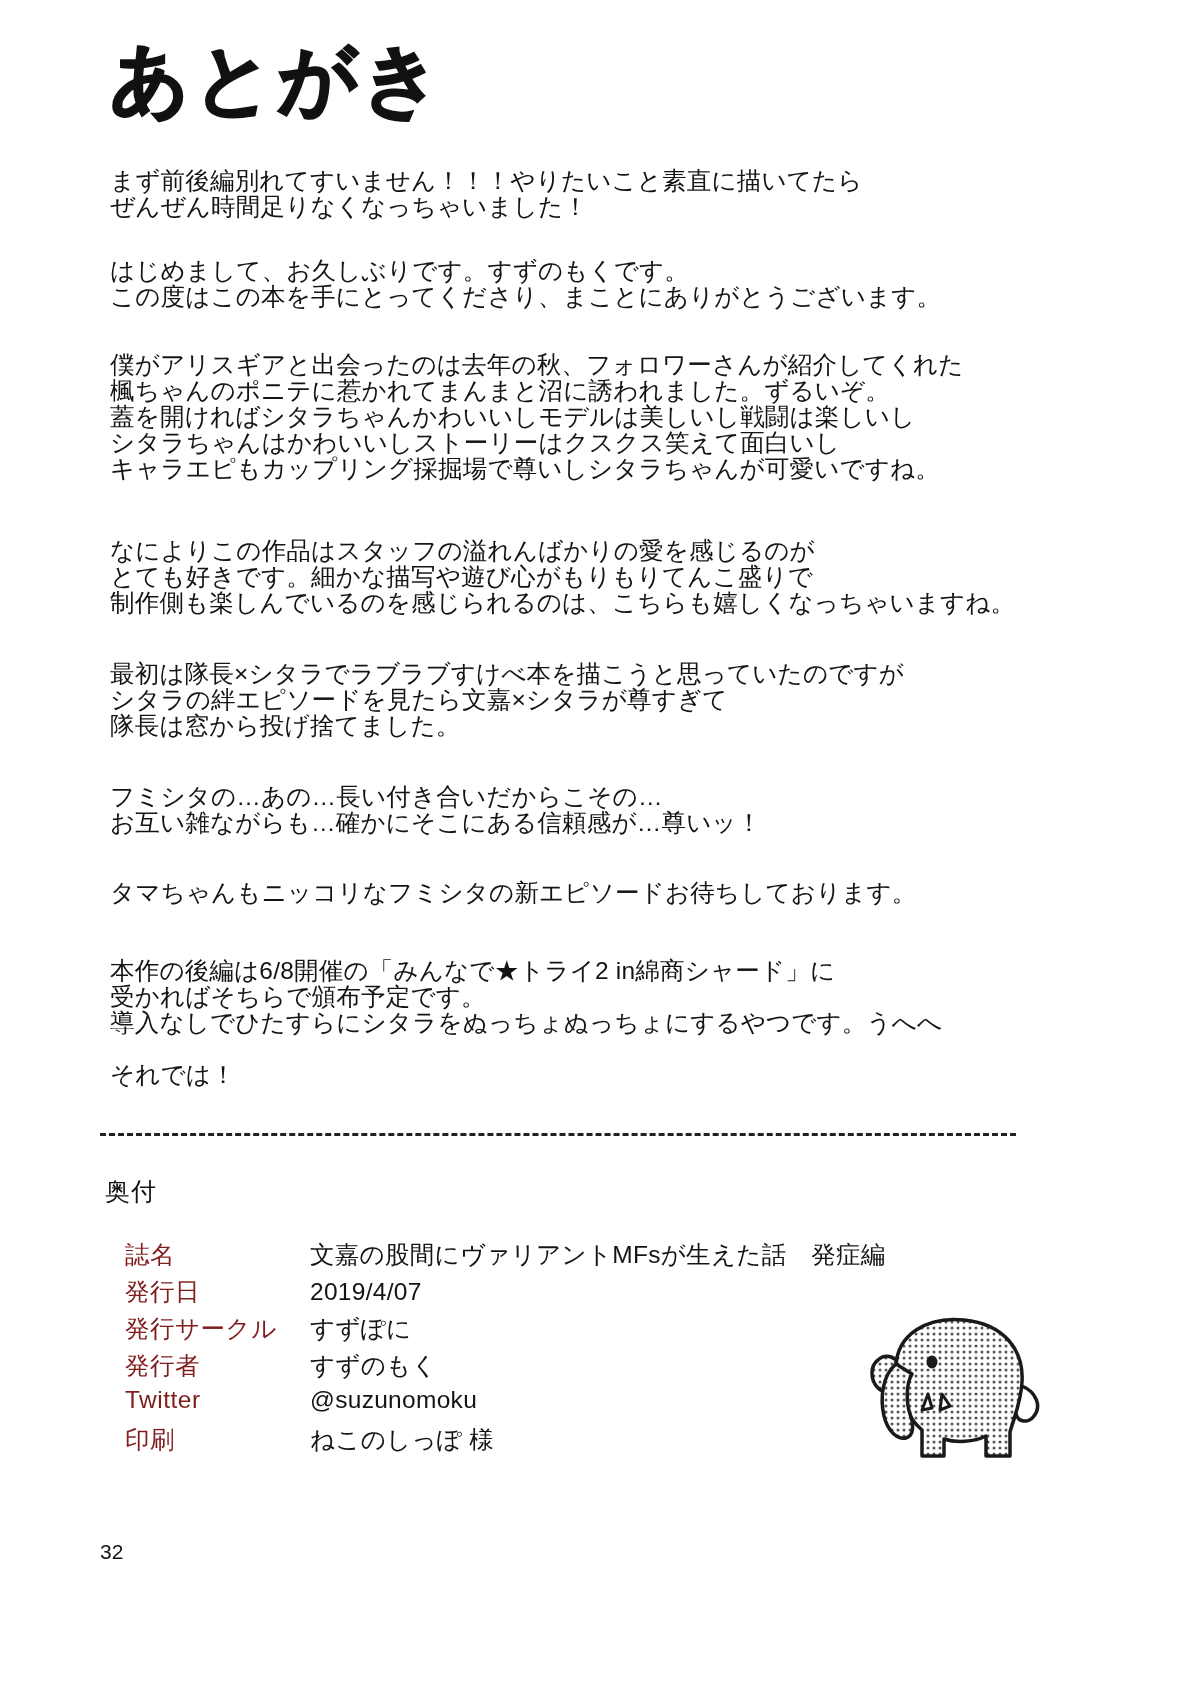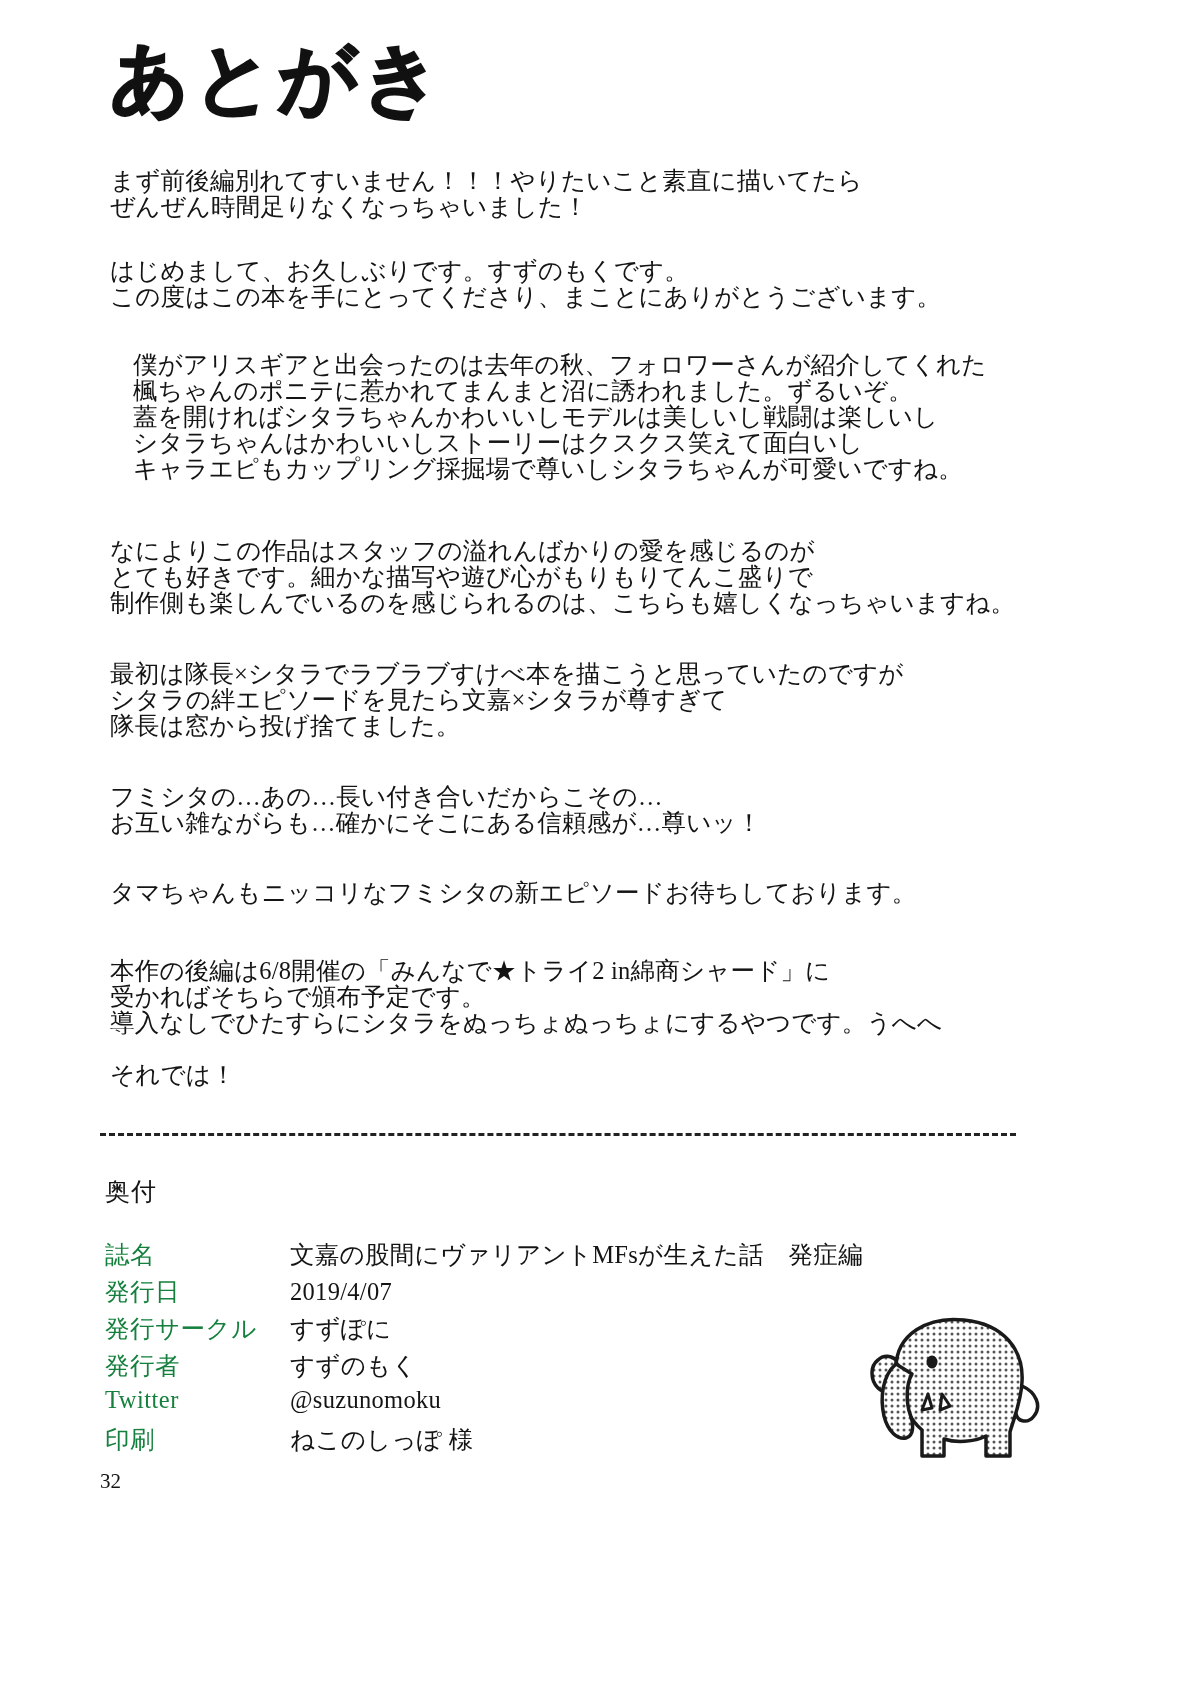--- a/index.html
+++ b/index.html
@@ -5,21 +5,21 @@
   html, body {
     margin: 0;
     padding: 0;
     background: #ffffff;
   }
   .page {
     position: relative;
     width: 1200px;
     height: 1695px;
     background: #ffffff;
-    font-family: Liberation Serif, serif;
+    font-family: Liberation Sans, sans-serif;
     color: #1a1a1a;
     overflow: hidden;
   }
   .title {
     position: absolute;
     left: 110px;
     top: 40px;
     font-size: 78px;
     font-weight: 900;
     letter-spacing: 4px;
@@ -32,21 +32,21 @@
     left: 110px;
     width: 930px;
     font-size: 24.5px;
     line-height: 26px;
     color: #141414;
     white-space: pre-line;
     letter-spacing: 0.2px;
   }
   #p0 { top: 168px; }
   #p1 { top: 258px; }
-  #p2 { top: 352px; margin-left: 23px; }
+  #p2 { top: 352px; }
   #p3 { top: 538px; }
   #p4 { top: 661px; }
   #p5 { top: 784px; }
   #p6 { top: 880px; }
   #p7 { top: 958px; }
   #p8 { top: 1062px; }
 
   .divider {
     position: absolute;
     left: 100px;
@@ -72,34 +72,35 @@
     width: 800px;
   }
   .colophon-row {
     display: flex;
     align-items: baseline;
     height: 37px;
   }
   .c-label {
     width: 185px;
     font-size: 24.5px;
-    color: #15803d;
+    color: #7f1d1d;
     letter-spacing: 0.5px;
+    margin-left: 20px;
   }
   .c-value {
     font-size: 24.5px;
     color: #141414;
     letter-spacing: 0.3px;
     text-align: right;
   }
 
   .page-number {
     position: absolute;
     left: 100px;
-    top: 1469px;
+    top: 1540px;
     font-size: 21px;
     color: #141414;
   }
 
   .elephant {
     position: absolute;
     left: 836px;
     top: 1290px;
     width: 220px;
     height: 190px;

